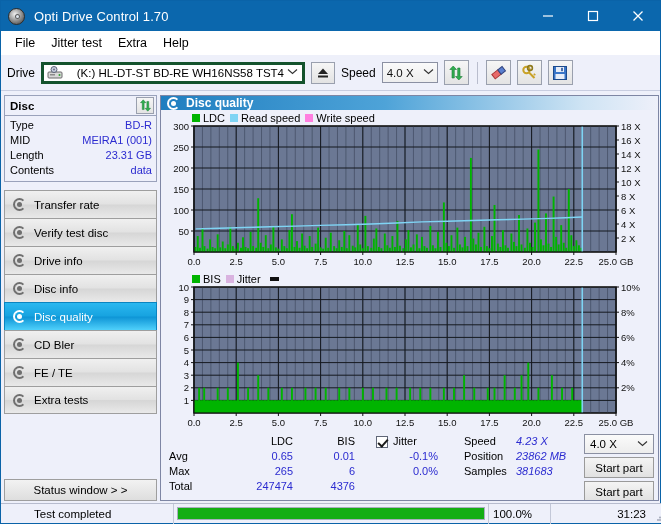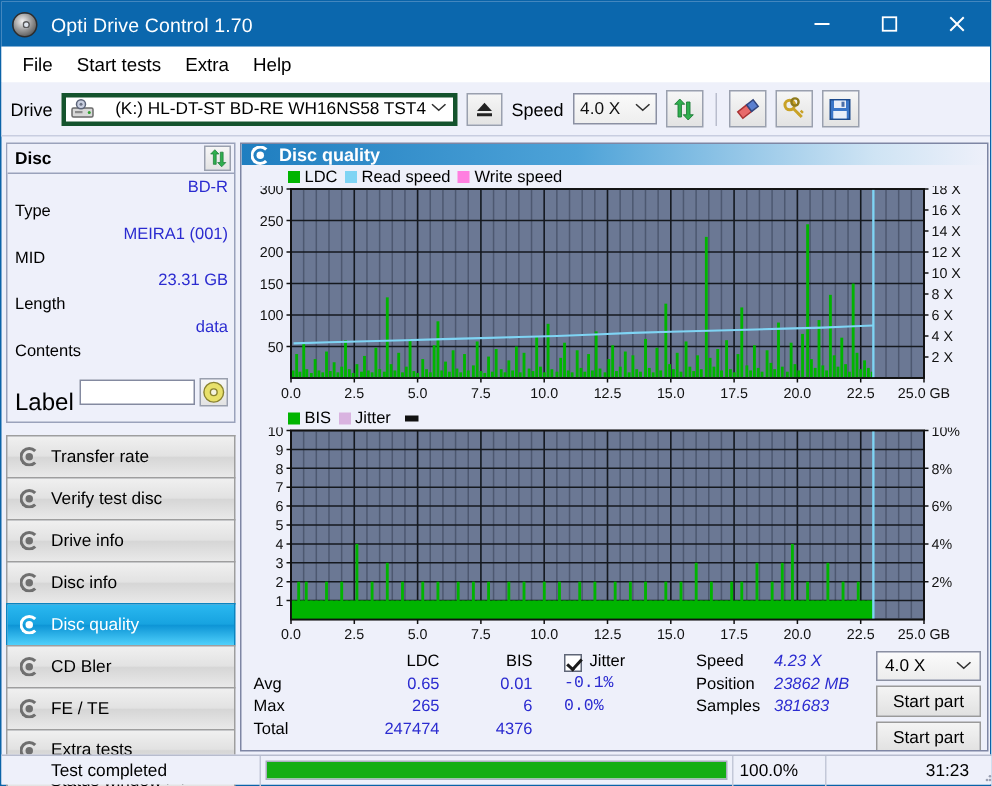--- a/index.html
+++ b/index.html
@@ -166,21 +166,21 @@
     border-bottom: 1px solid #9aa2bb;
     background: #eef0fa;
   }
   .disc-head span { font-size: 11.5px; font-weight: bold; color: #000; }
   .refresh-btn { width: 18px; height: 17px; }
   .disc-rows { padding: 2px 4px 3px 5px; }
   .drow {
     display: flex; justify-content: space-between;
     font-size: 11px; line-height: 15px;
   }
-  .dk { color: #000; margin-top: 16px; }
+  .dk { color: #000; }
   .dv { color: #2b2bd0; }
   .label-row {
     display: flex; align-items: center;
     margin-top: 2px; gap: 3px;
   }
   .label-row .dk { width: 40px; }
   .label-input {
     flex: 1; height: 17px;
     background: #fff;
     border: 1px solid #848aa0;
@@ -301,21 +301,21 @@
   }
   .chk::after {
     content: "";
     position: absolute;
     left: 3px; top: 0px;
     width: 4px; height: 8px;
     border: solid #1a1a1a;
     border-width: 0 2px 2px 0;
     transform: rotate(42deg);
   }
-  .jv { text-align: left; color: #2b2bd0; line-height: 15px; width: 62px; font-family: Liberation Mono, monospace; }
+  .jv { text-align: right; color: #2b2bd0; line-height: 15px; width: 62px; }
 
   .stats-right { flex: 1; display: flex; padding-left: 3px; }
   .sr-labels { width: 52px; }
   .sr-labels div { line-height: 15px; color: #000; }
   .sr-vals { width: 68px; font-style: italic; }
   .sr-vals div { line-height: 15px; color: #2b2bd0; }
   .sr-ctrl { flex: 1; padding-right: 4px; }
   .sel-speed {
     height: 20px; width: 100%;
     background: linear-gradient(#fbfbfb,#ededed);
@@ -381,21 +381,21 @@
       <div class="win-btn">
         <svg width="12" height="12" viewBox="0 0 12 12">
             <path d="M1.5 1.5l9 9M10.5 1.5l-9 9" stroke="#fff" stroke-width="1.3"></path>
           </svg>
       </div>
     </div>
   </div>
 
   <div class="menubar">
     <div class="menu-item">File</div>
-    <div class="menu-item">Start tests</div>
+    <div class="menu-item">Jitter test</div>
     <div class="menu-item">Extra</div>
     <div class="menu-item">Help</div>
   </div>
 
   <div class="toolbar">
     <div class="tb-label">Drive</div>
     <div class="drive-combo">
       <span class="drv-icon">
         <svg width="16" height="14" viewBox="0 0 16 14">
           <rect x="1" y="6" width="14" height="6" rx="1" fill="#d8d8d8" stroke="#6a6a6a"></rect>
@@ -482,30 +482,20 @@
             <span class="dk">MID</span>
             <span class="dv">MEIRA1 (001)</span>
           </div>
           <div class="drow">
             <span class="dk">Length</span>
             <span class="dv">23.31 GB</span>
           </div>
           <div class="drow">
             <span class="dk">Contents</span>
             <span class="dv">data</span>
-          </div>
-          <div class="label-row">
-            <span class="dk">Label</span>
-            <div class="label-input" title=""></div>
-            <div class="btn3d cd-btn">
-              <svg width="15" height="15" viewBox="0 0 16 16">
-                <circle cx="8" cy="8" r="7" fill="#e8e06a" stroke="#8a8330"></circle>
-                <circle cx="8" cy="8" r="2.4" fill="#f4f2e0" stroke="#8a8330"></circle>
-              </svg>
-            </div>
           </div>
         </div>
       </div>
 
       <div class="navlist">
         <div class="navbtn">
           <span class="nav-ico">
               <span class="ring"></span>
               <span class="hub"></span>
             </span>

